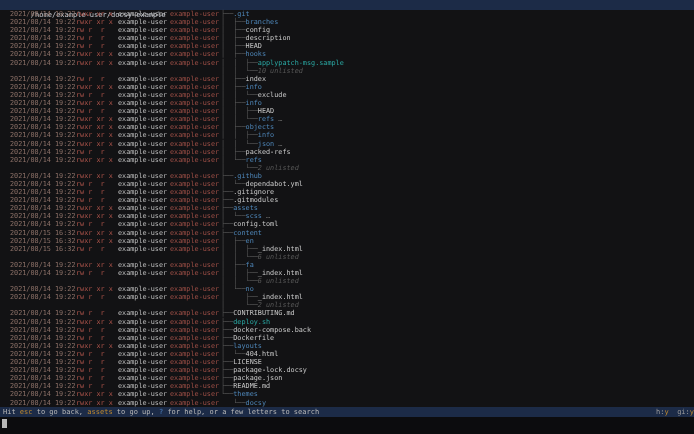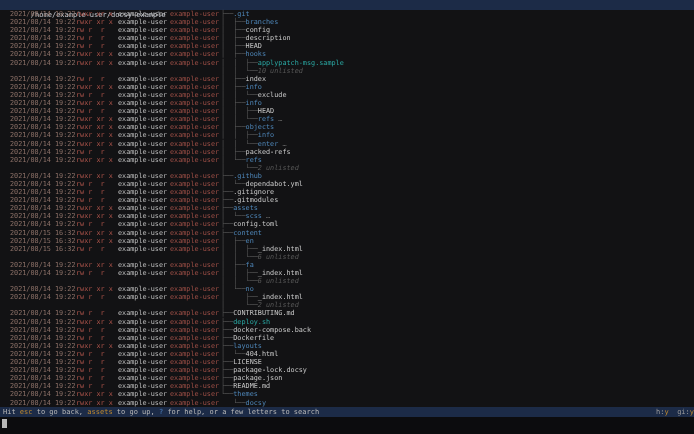--- a/index.html
+++ b/index.html
@@ -82,21 +82,21 @@
       <div class="row"><span class="c-date">2021/08/14 19:22</span><span class="c-perm">rwxr xr x</span><span class="c-owner">example-user</span><span class="c-group">example-user</span><span class="c-prefix">│  │  ├──</span><span class="t-exec">applypatch-msg.sample</span></div>
       <div class="row"><span class="c-date"></span><span class="c-perm"></span><span class="c-owner"></span><span class="c-group"></span><span class="c-prefix">│  │  └──</span><span class="t-unlisted">10 unlisted</span></div>
       <div class="row"><span class="c-date">2021/08/14 19:22</span><span class="c-perm">rw r  r</span><span class="c-owner">example-user</span><span class="c-group">example-user</span><span class="c-prefix">│  ├──</span><span class="t-file">index</span></div>
       <div class="row"><span class="c-date">2021/08/14 19:22</span><span class="c-perm">rwxr xr x</span><span class="c-owner">example-user</span><span class="c-group">example-user</span><span class="c-prefix">│  ├──</span><span class="t-dir">info</span></div>
       <div class="row"><span class="c-date">2021/08/14 19:22</span><span class="c-perm">rw r  r</span><span class="c-owner">example-user</span><span class="c-group">example-user</span><span class="c-prefix">│  │  └──</span><span class="t-file">exclude</span></div>
       <div class="row"><span class="c-date">2021/08/14 19:22</span><span class="c-perm">rwxr xr x</span><span class="c-owner">example-user</span><span class="c-group">example-user</span><span class="c-prefix">│  ├──</span><span class="t-dir">info</span></div>
       <div class="row"><span class="c-date">2021/08/14 19:22</span><span class="c-perm">rw r  r</span><span class="c-owner">example-user</span><span class="c-group">example-user</span><span class="c-prefix">│  │  ├──</span><span class="t-file">HEAD</span></div>
       <div class="row"><span class="c-date">2021/08/14 19:22</span><span class="c-perm">rwxr xr x</span><span class="c-owner">example-user</span><span class="c-group">example-user</span><span class="c-prefix">│  │  └──</span><span class="t-dir">refs</span><span class="c-suffix"> …</span></div>
       <div class="row"><span class="c-date">2021/08/14 19:22</span><span class="c-perm">rwxr xr x</span><span class="c-owner">example-user</span><span class="c-group">example-user</span><span class="c-prefix">│  ├──</span><span class="t-dir">objects</span></div>
       <div class="row"><span class="c-date">2021/08/14 19:22</span><span class="c-perm">rwxr xr x</span><span class="c-owner">example-user</span><span class="c-group">example-user</span><span class="c-prefix">│  │  ├──</span><span class="t-dir">info</span></div>
-      <div class="row"><span class="c-date">2021/08/14 19:22</span><span class="c-perm">rwxr xr x</span><span class="c-owner">example-user</span><span class="c-group">example-user</span><span class="c-prefix">│  │  └──</span><span class="t-dir">enter</span><span class="c-suffix"> …</span></div>
+      <div class="row"><span class="c-date">2021/08/14 19:22</span><span class="c-perm">rwxr xr x</span><span class="c-owner">example-user</span><span class="c-group">example-user</span><span class="c-prefix">│  │  └──</span><span class="t-dir">json</span><span class="c-suffix"> …</span></div>
       <div class="row"><span class="c-date">2021/08/14 19:22</span><span class="c-perm">rw r  r</span><span class="c-owner">example-user</span><span class="c-group">example-user</span><span class="c-prefix">│  ├──</span><span class="t-file">packed-refs</span></div>
       <div class="row"><span class="c-date">2021/08/14 19:22</span><span class="c-perm">rwxr xr x</span><span class="c-owner">example-user</span><span class="c-group">example-user</span><span class="c-prefix">│  └──</span><span class="t-dir">refs</span></div>
       <div class="row"><span class="c-date"></span><span class="c-perm"></span><span class="c-owner"></span><span class="c-group"></span><span class="c-prefix">│     └──</span><span class="t-unlisted">2 unlisted</span></div>
       <div class="row"><span class="c-date">2021/08/14 19:22</span><span class="c-perm">rwxr xr x</span><span class="c-owner">example-user</span><span class="c-group">example-user</span><span class="c-prefix">├──</span><span class="t-dir">.github</span></div>
       <div class="row"><span class="c-date">2021/08/14 19:22</span><span class="c-perm">rw r  r</span><span class="c-owner">example-user</span><span class="c-group">example-user</span><span class="c-prefix">│  └──</span><span class="t-file">dependabot.yml</span></div>
       <div class="row"><span class="c-date">2021/08/14 19:22</span><span class="c-perm">rw r  r</span><span class="c-owner">example-user</span><span class="c-group">example-user</span><span class="c-prefix">├──</span><span class="t-file">.gitignore</span></div>
       <div class="row"><span class="c-date">2021/08/14 19:22</span><span class="c-perm">rw r  r</span><span class="c-owner">example-user</span><span class="c-group">example-user</span><span class="c-prefix">├──</span><span class="t-file">.gitmodules</span></div>
       <div class="row"><span class="c-date">2021/08/14 19:22</span><span class="c-perm">rwxr xr x</span><span class="c-owner">example-user</span><span class="c-group">example-user</span><span class="c-prefix">├──</span><span class="t-dir">assets</span></div>
       <div class="row"><span class="c-date">2021/08/14 19:22</span><span class="c-perm">rwxr xr x</span><span class="c-owner">example-user</span><span class="c-group">example-user</span><span class="c-prefix">│  └──</span><span class="t-dir">scss</span><span class="c-suffix"> …</span></div>
       <div class="row"><span class="c-date">2021/08/14 19:22</span><span class="c-perm">rw r  r</span><span class="c-owner">example-user</span><span class="c-group">example-user</span><span class="c-prefix">├──</span><span class="t-file">config.toml</span></div>

